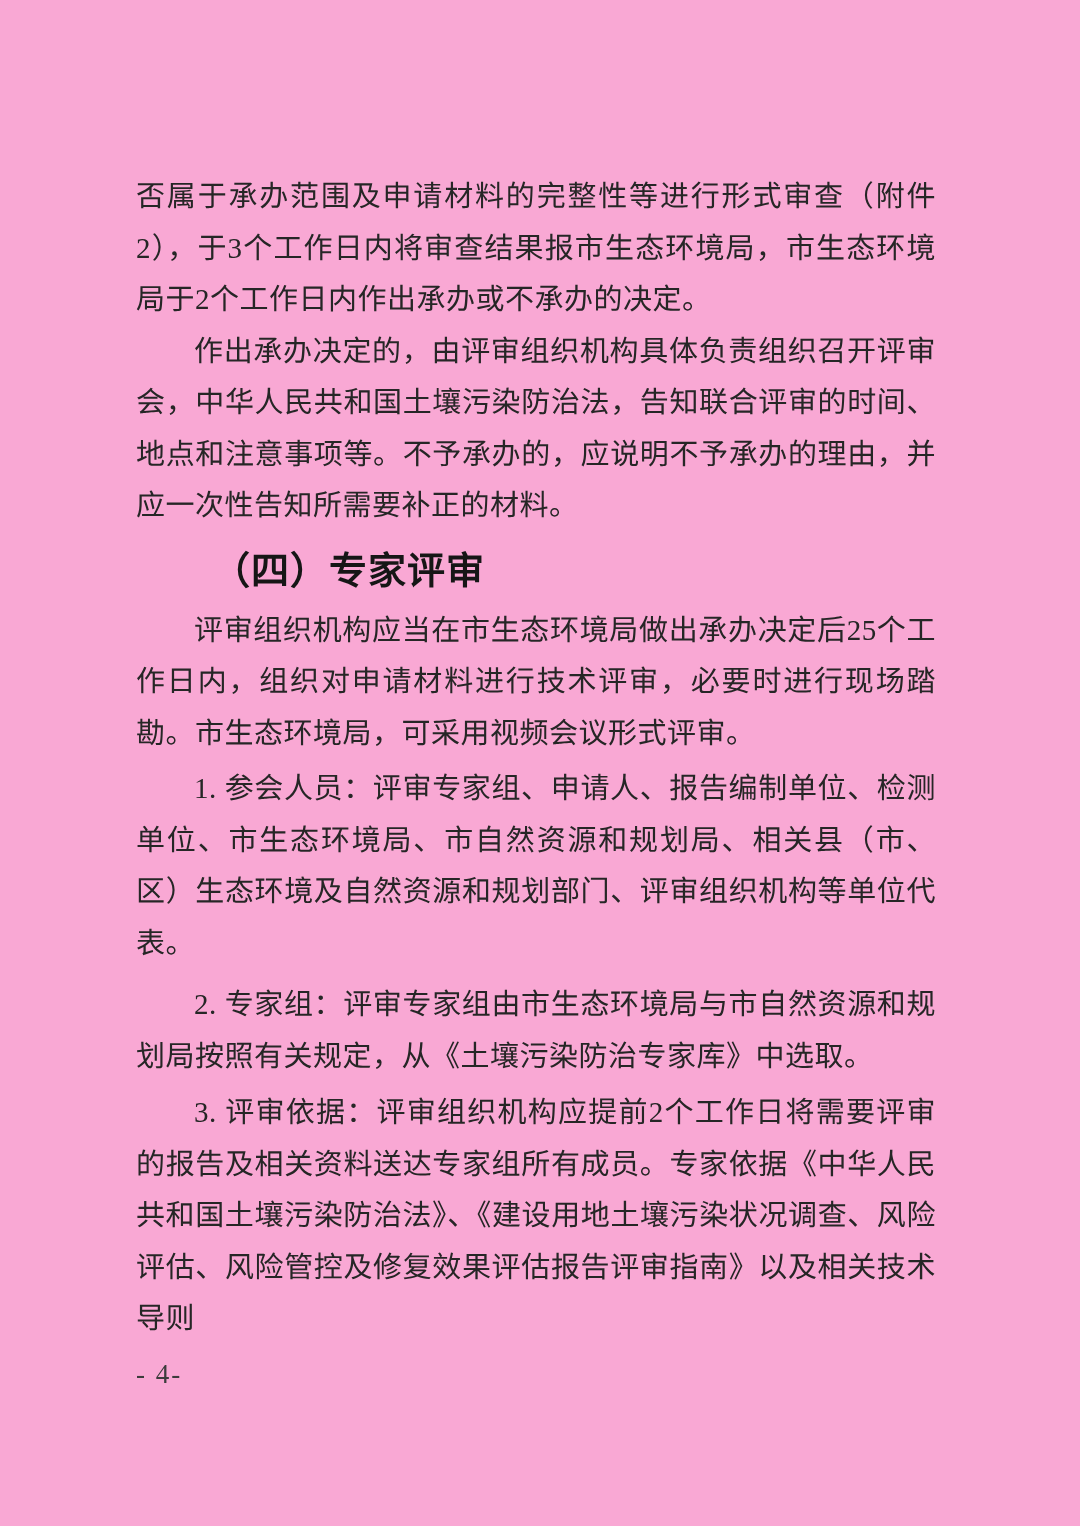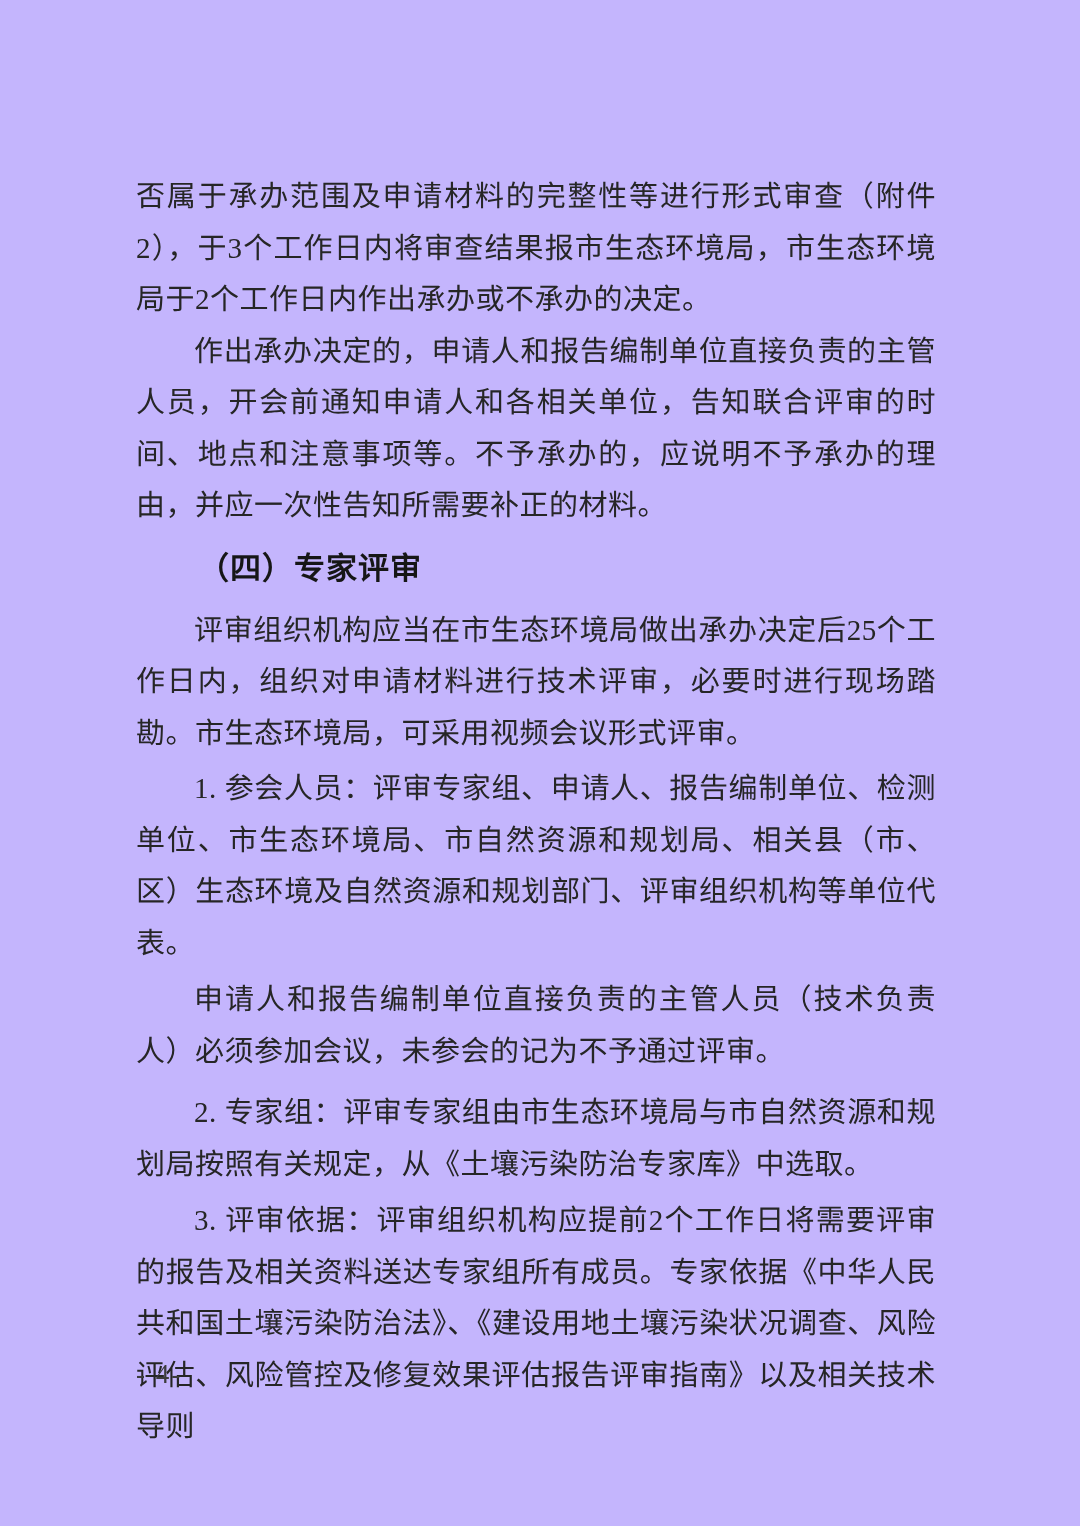--- a/index.html
+++ b/index.html
@@ -15,43 +15,42 @@
     font-family: "Liberation Serif", "DejaVu Serif", serif;
   }
   .doc-page {
     position: absolute;
     top: 0;
     left: 0;
     width: 1080px;
     height: 1526px;
     box-sizing: border-box;
     padding: 171px 144px 0 136px;
-    background: #c4b5fd;
+    background: #f9a8d4;
   }
   .para {
     margin: 0;
     font-size: 29px;
     line-height: 51.5px;
     color: #262626;
     text-align: justify;
     text-justify: inter-ideograph;
     letter-spacing: 0.5px;
   }
   .para.indent {
     text-indent: 2em;
   }
   .section-heading {
     margin: 13px 0 8px 0;
-    font-size: 31px;
+    font-size: 38px;
     line-height: 52px;
     font-weight: 700;
     color: #161616;
     text-indent: 2em;
     letter-spacing: 1px;
-    font-family: Liberation Mono, monospace;
   }
   .mt4 { margin-top: 4px; }
   .mt5 { margin-top: 5px; }
   .mt10 { margin-top: 10px; }
   .page-number {
     position: absolute;
     left: 136px;
     top: 1358px;
     font-size: 27px;
     line-height: 32px;
@@ -59,29 +58,28 @@
     letter-spacing: 2px;
   }
 </style>
 </head>
 <body>
 
 <div class="doc-page">
 
   <p class="para">否属于承办范围及申请材料的完整性等进行形式审查（附件2），于3个工作日内将审查结果报市生态环境局，市生态环境局于2个工作日内作出承办或不承办的决定。</p>
 
-  <p class="para indent">作出承办决定的，申请人和报告编制单位直接负责的主管人员，开会前通知申请人和各相关单位，告知联合评审的时间、地点和注意事项等。不予承办的，应说明不予承办的理由，并应一次性告知所需要补正的材料。</p>
+  <p class="para indent">作出承办决定的，由评审组织机构具体负责组织召开评审会，中华人民共和国土壤污染防治法，告知联合评审的时间、地点和注意事项等。不予承办的，应说明不予承办的理由，并应一次性告知所需要补正的材料。</p>
 
   <h2 class="section-heading">（四）专家评审</h2>
 
   <p class="para indent">评审组织机构应当在市生态环境局做出承办决定后25个工作日内，组织对申请材料进行技术评审，必要时进行现场踏勘。市生态环境局，可采用视频会议形式评审。</p>
 
   <p class="para indent mt4">1. 参会人员：评审专家组、申请人、报告编制单位、检测单位、市生态环境局、市自然资源和规划局、相关县（市、区）生态环境及自然资源和规划部门、评审组织机构等单位代表。</p>
 
-  <p class="para indent mt5">申请人和报告编制单位直接负责的主管人员（技术负责人）必须参加会议，未参会的记为不予通过评审。</p>
 
   <p class="para indent mt10">2. 专家组：评审专家组由市生态环境局与市自然资源和规划局按照有关规定，从《土壤污染防治专家库》中选取。</p>
 
   <p class="para indent mt5">3. 评审依据：评审组织机构应提前2个工作日将需要评审的报告及相关资料送达专家组所有成员。专家依据《中华人民共和国土壤污染防治法》、《建设用地土壤污染状况调查、风险评估、风险管控及修复效果评估报告评审指南》以及相关技术导则</p>
 
   <div class="page-number">- 4-</div>
 
 </div>
 
 </body></html>

